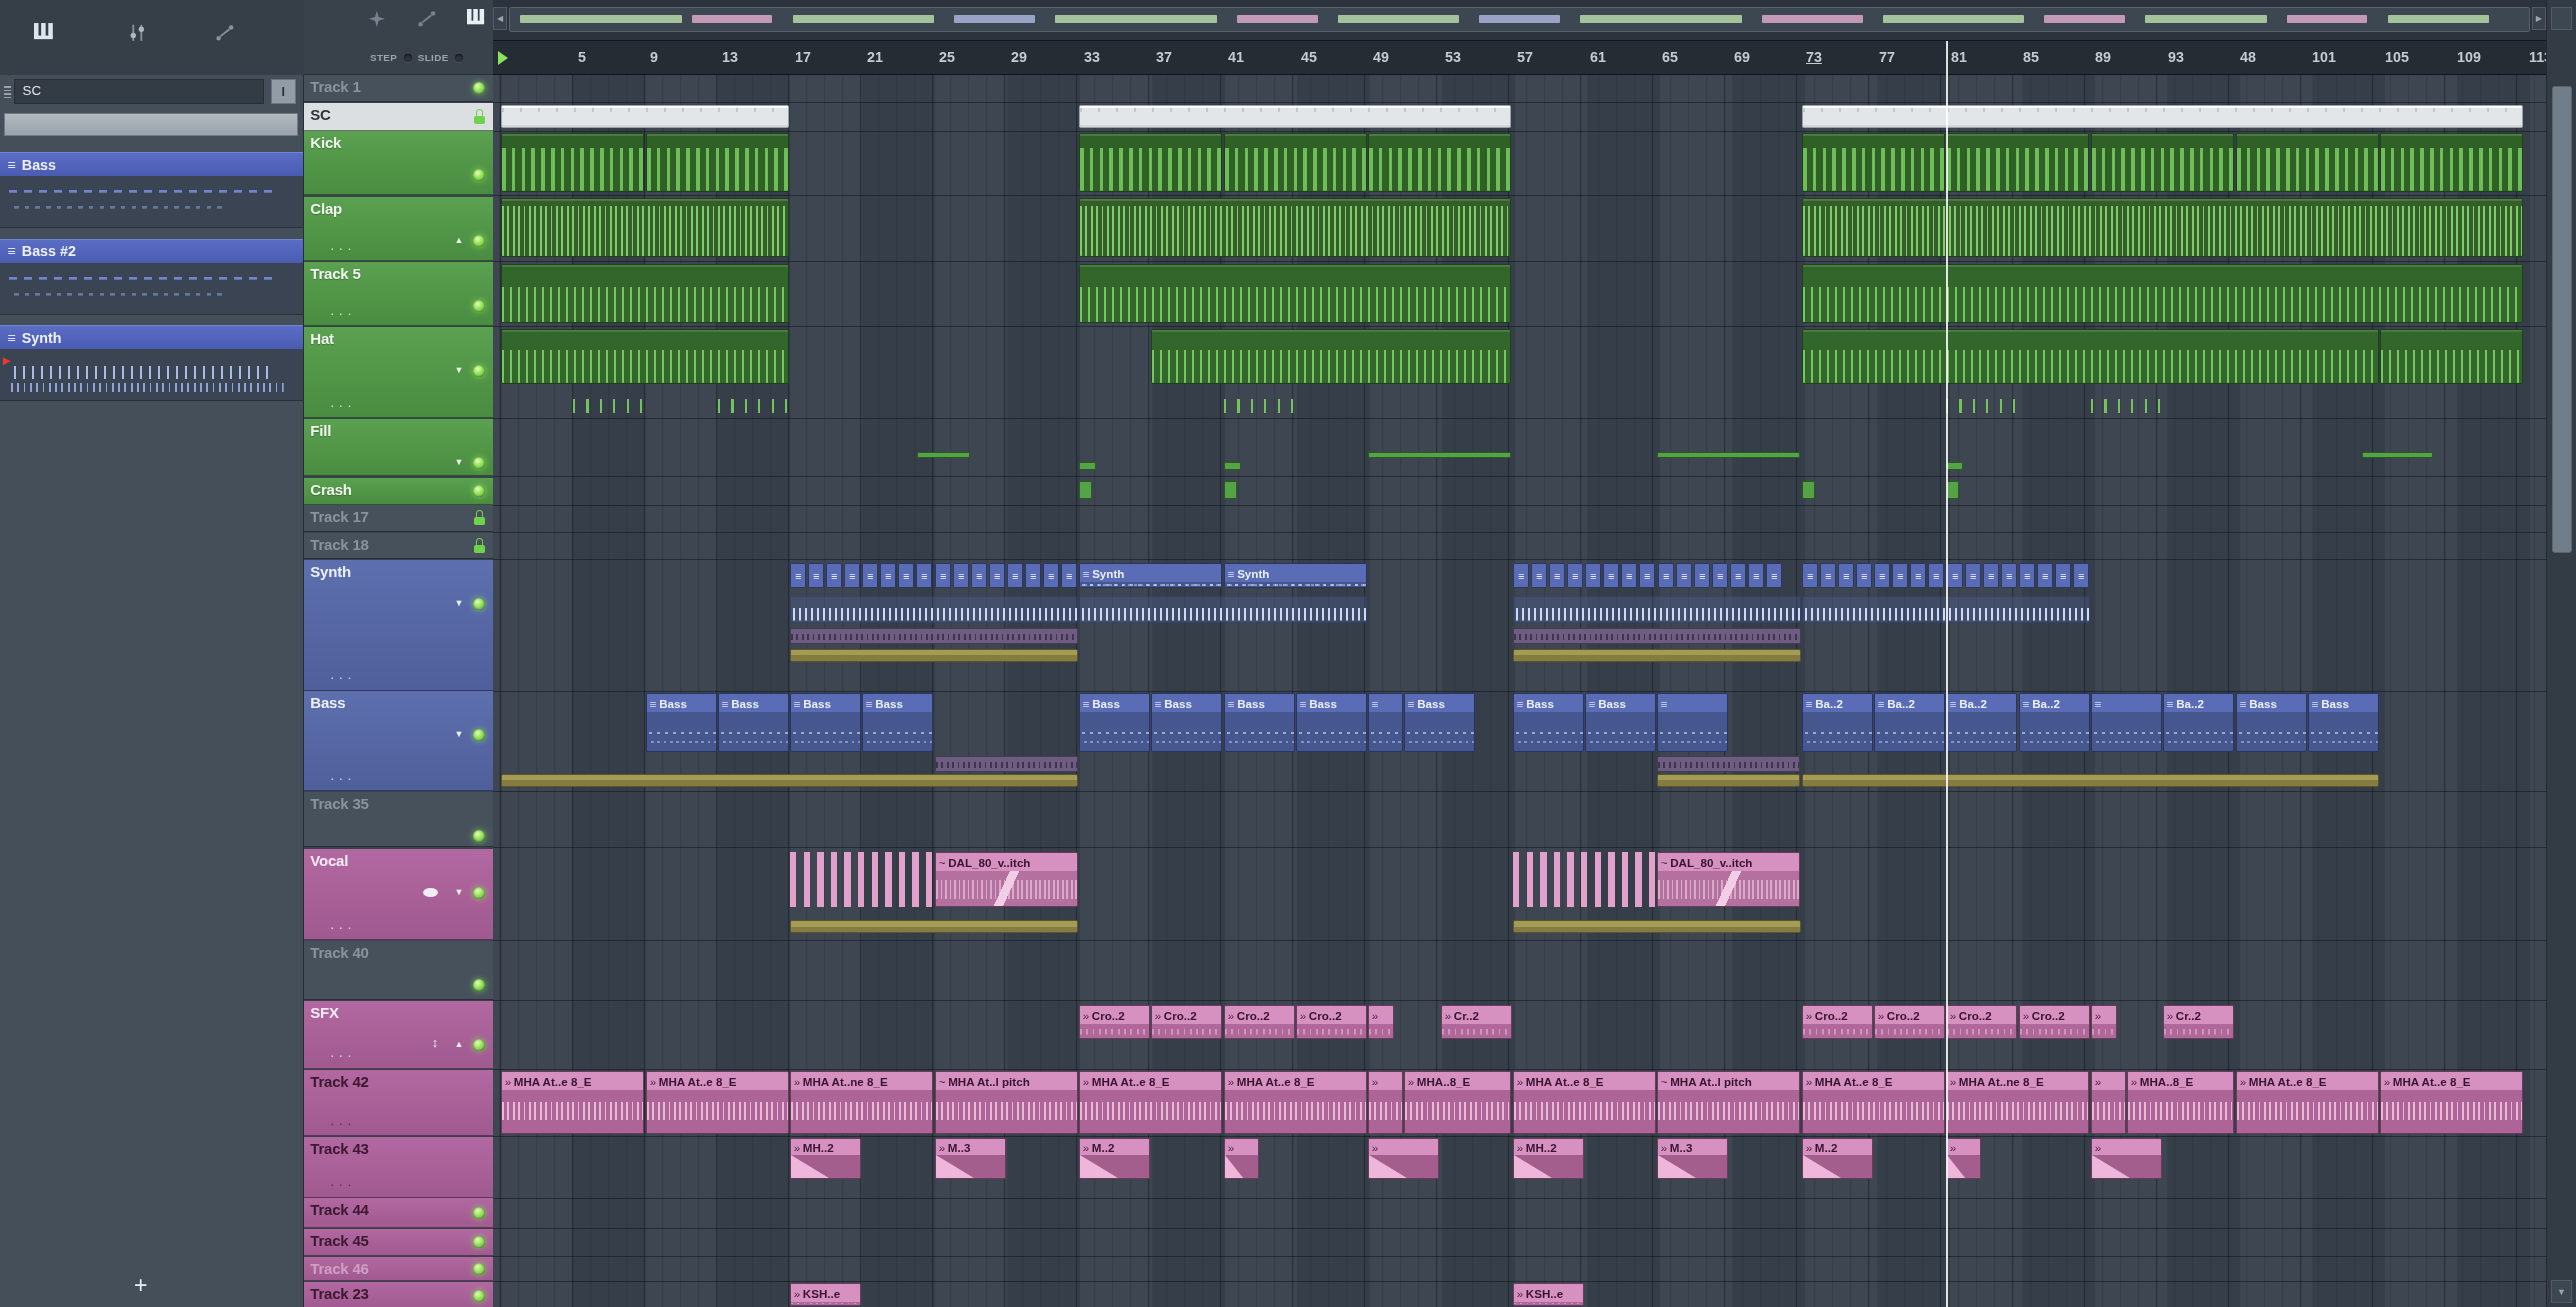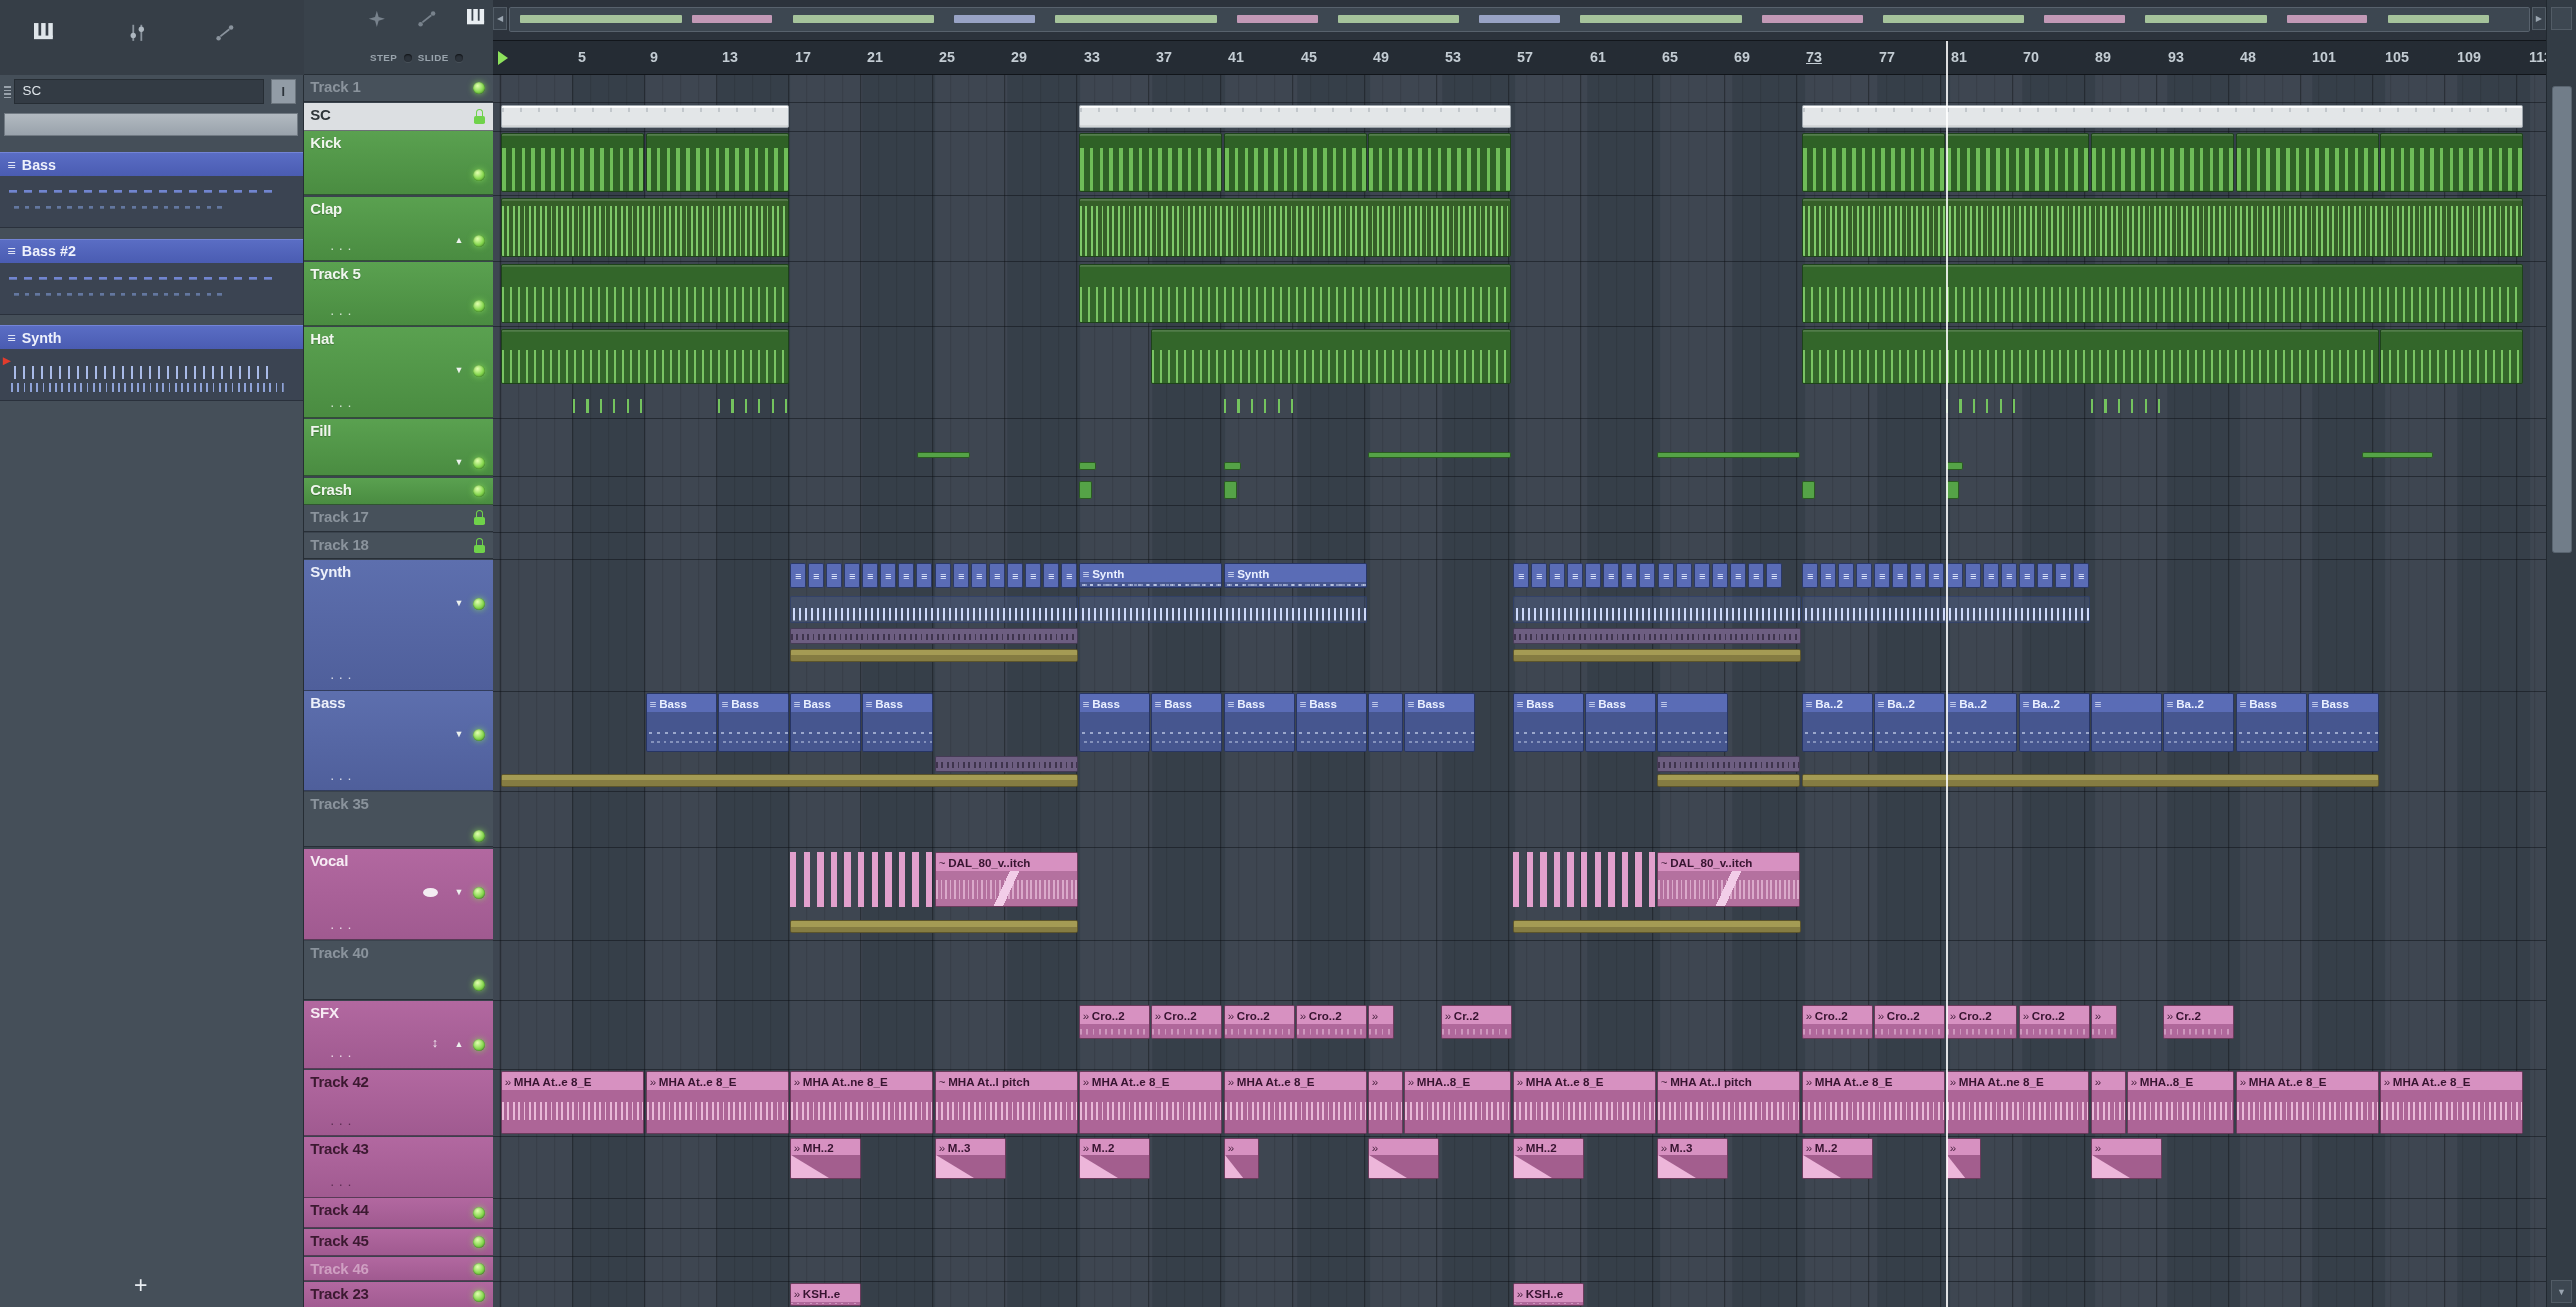--- a/index.html
+++ b/index.html
@@ -266,21 +266,21 @@
       <div class="rnum" style="left: 808px;">45</div>
       <div class="rnum" style="left: 880px;">49</div>
       <div class="rnum" style="left: 952px;">53</div>
       <div class="rnum" style="left: 1024px;">57</div>
       <div class="rnum" style="left: 1097px;">61</div>
       <div class="rnum" style="left: 1169px;">65</div>
       <div class="rnum" style="left: 1241px;">69</div>
       <div class="rnum" style="left: 1313px; text-decoration: underline;">73</div>
       <div class="rnum" style="left: 1386px;">77</div>
       <div class="rnum" style="left: 1458px;">81</div>
-      <div class="rnum" style="left: 1530px;">70</div>
+      <div class="rnum" style="left: 1530px;">85</div>
       <div class="rnum" style="left: 1602px;">89</div>
       <div class="rnum" style="left: 1675px;">93</div>
       <div class="rnum" style="left: 1747px;">48</div>
       <div class="rnum" style="left: 1819px;">101</div>
       <div class="rnum" style="left: 1892px;">105</div>
       <div class="rnum" style="left: 1964px;">109</div>
       <div class="rnum" style="left: 2036px;">113</div>
     </div>
 
   <div id="trackcol">

